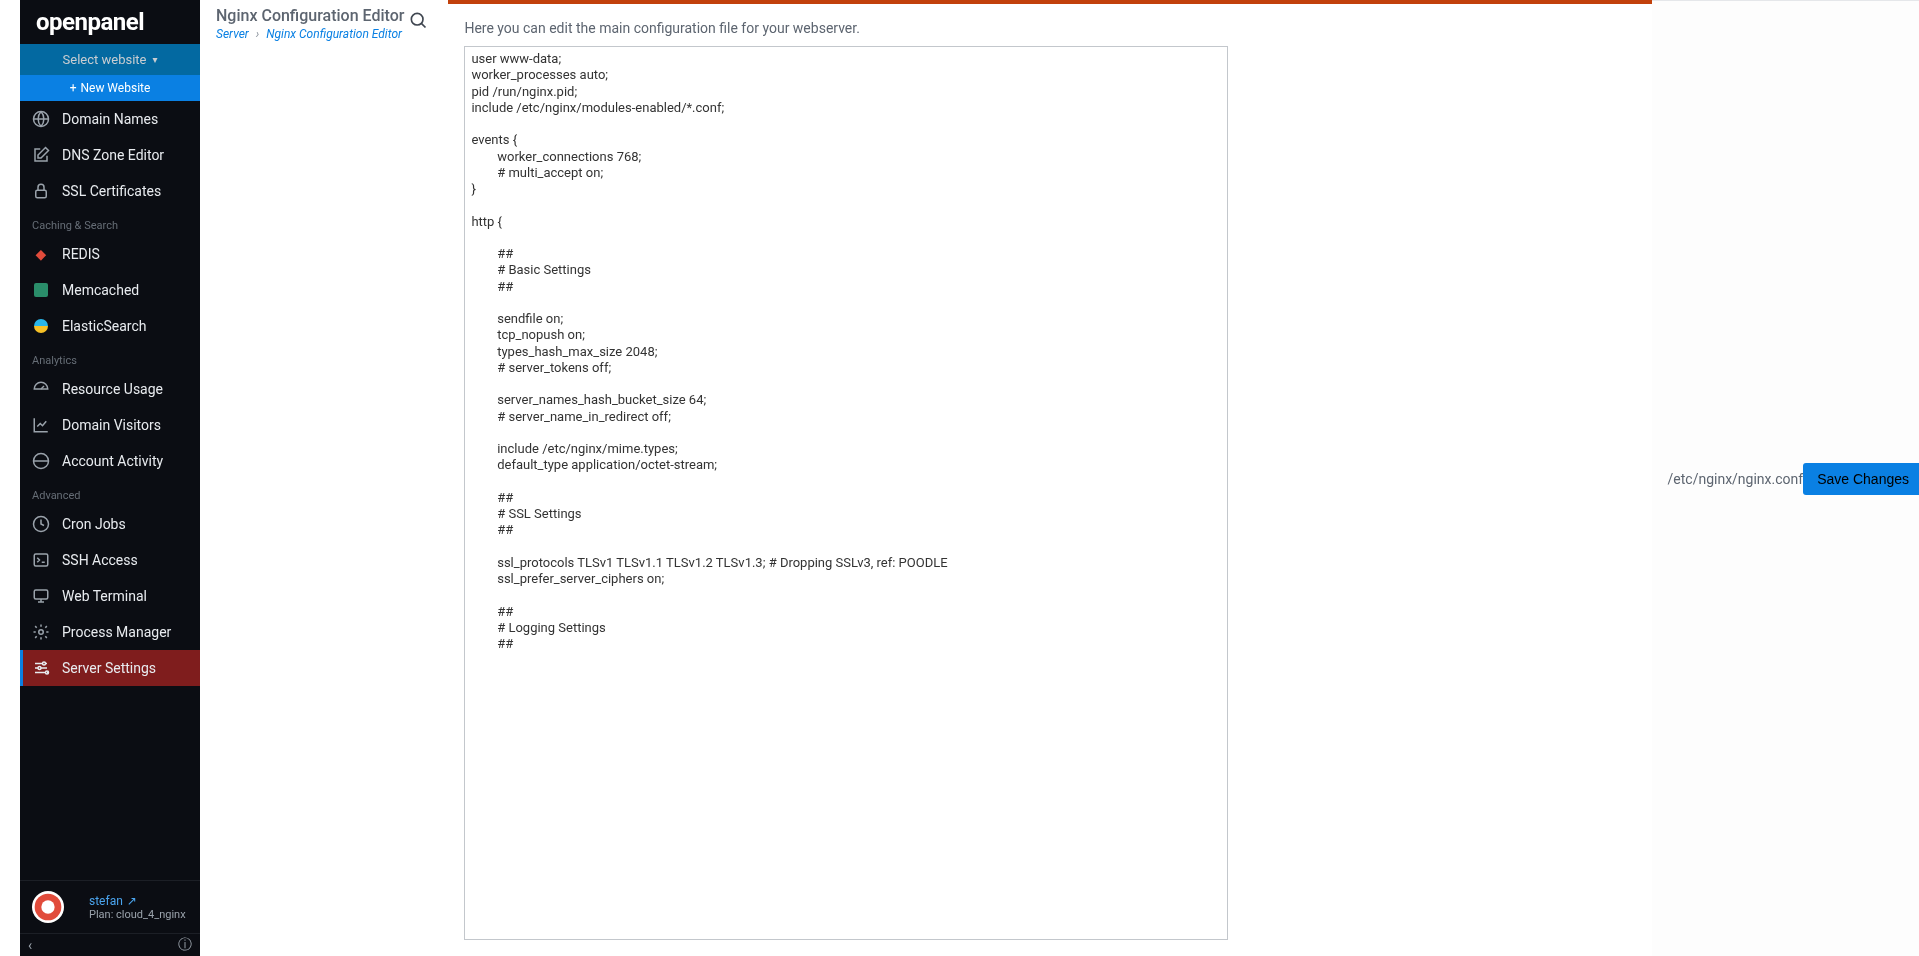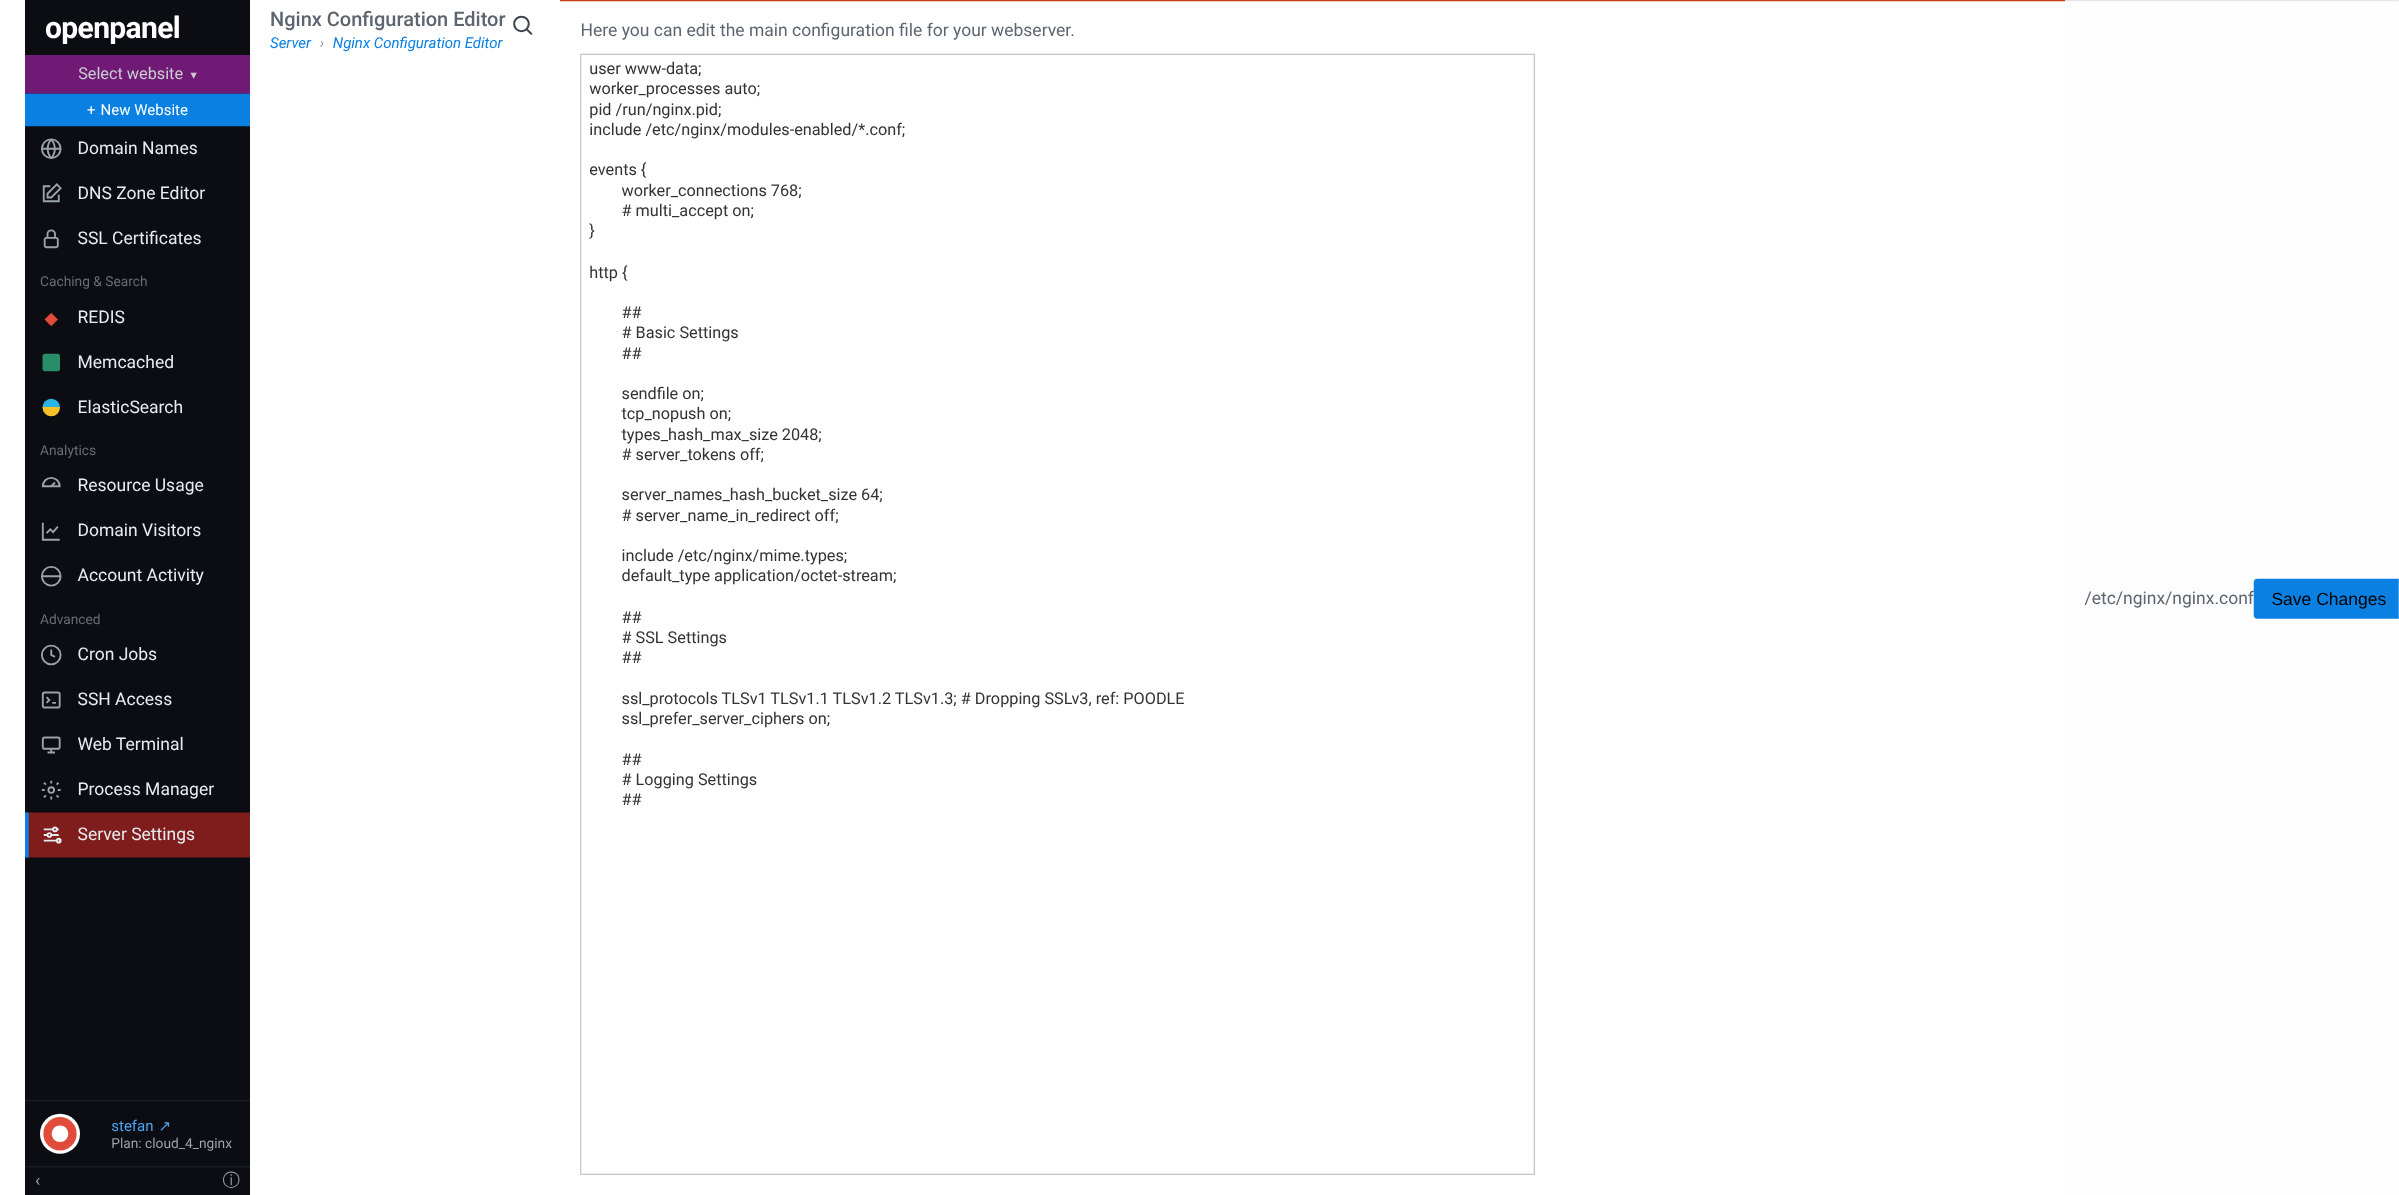--- a/index.html
+++ b/index.html
@@ -23,21 +23,21 @@
   position: relative;
 }
 .logo {
   padding: 8px 16px;
   font-size: 24px;
   font-weight: 700;
   color: #fff;
   letter-spacing: -0.5px;
 }
 .website-select {
-  background: #701a75;
+  background: #0369a1;
   padding: 8px 12px;
   text-align: center;
   font-size: 13px;
   cursor: pointer;
   display: flex;
   align-items: center;
   justify-content: center;
   gap: 6px;
 }
 .new-website {
@@ -135,21 +135,21 @@
   font-size: 12px;
   color: #0a80e3;
   margin-top: 2px;
   font-style: italic;
 }
 .breadcrumbs .sep { color: #8a929b; margin: 0 4px; }
 .breadcrumbs .current { color: #0a80e3; }
 .search-btn { color: #3f4650; cursor: pointer; padding: 4px; }
 .content {
   flex: 1;
-  border-top: 1px solid #c2410c;
+  border-top: 4px solid #c2410c;
   padding: 16px;
   display: flex;
   flex-direction: column;
   overflow: hidden;
 }
 .intro {
   font-size: 14px;
   color: #5d6570;
   margin-bottom: 10px;
 }

